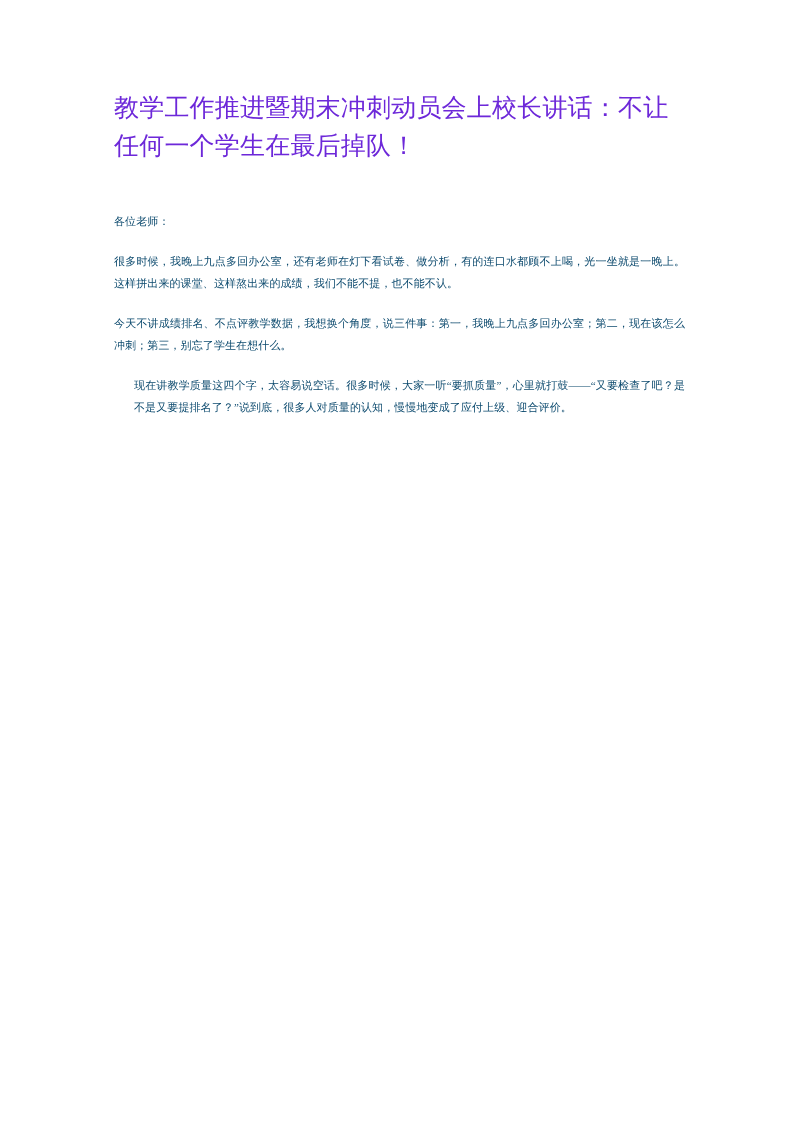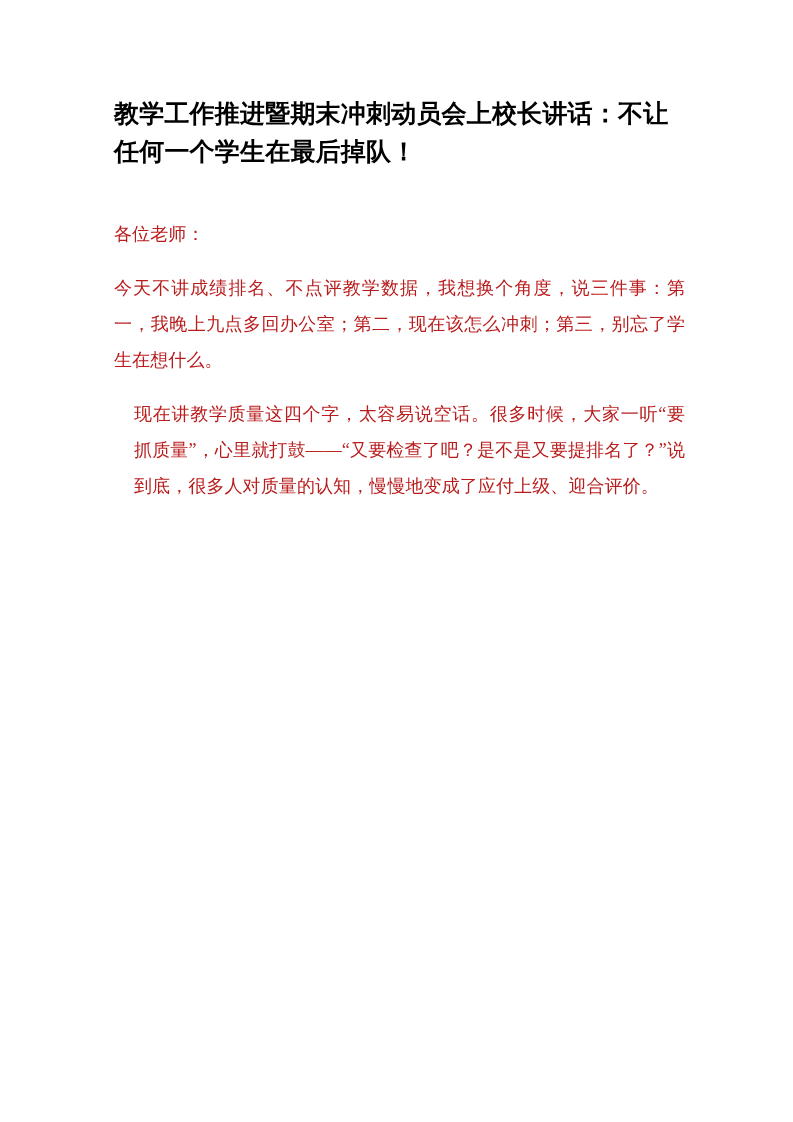--- a/index.html
+++ b/index.html
@@ -17,32 +17,32 @@
   .page {
     position: relative;
     width: 793px;
     height: 1122px;
     box-sizing: border-box;
     padding: 88px 108px 60px 114px;
     background: #ffffff;
   }
   .doc-title {
     font-family: "Liberation Sans", "DejaVu Sans", sans-serif;
-    font-weight: bold;
+    font-weight: normal;
     font-size: 25px;
     line-height: 1.52;
     letter-spacing: 0.2px;
-    color: #000000;
-    margin: 6px 0 46px 0;
+    color: #6d28d9;
+    margin: 0 0 46px 0;
     text-align: left;
   }
   .para {
-    font-size: 18px;
+    font-size: 11px;
     line-height: 2.0;
-    color: #b91c1c;
+    color: #0c4a6e;
     margin: 0 0 18px 0;
     text-align: justify;
     letter-spacing: 0.1px;
     font-family: Liberation Serif, serif;
   }
   .para.short {
     margin-bottom: 18px;
   }
   .heading {
     font-family: "Liberation Sans", "DejaVu Sans", sans-serif;
@@ -58,15 +58,16 @@
     margin-left: 20px;
   }
 </style>
 </head>
 <body>
 
 <div class="page">
   <h1 class="doc-title">教学工作推进暨期末冲刺动员会上校长讲话：不让任何一个学生在最后掉队！</h1>
 
   <p class="para short">各位老师：</p>
+  <p class="para">很多时候，我晚上九点多回办公室，还有老师在灯下看试卷、做分析，有的连口水都顾不上喝，光一坐就是一晚上。这样拼出来的课堂、这样熬出来的成绩，我们不能不提，也不能不认。</p>
   <p class="para">今天不讲成绩排名、不点评教学数据，我想换个角度，说三件事：第一，我晚上九点多回办公室；第二，现在该怎么冲刺；第三，别忘了学生在想什么。</p>
   <p class="para">现在讲教学质量这四个字，太容易说空话。很多时候，大家一听“要抓质量”，心里就打鼓——“又要检查了吧？是不是又要提排名了？”说到底，很多人对质量的认知，慢慢地变成了应付上级、迎合评价。</p>
 </div>
 
 </body></html>

